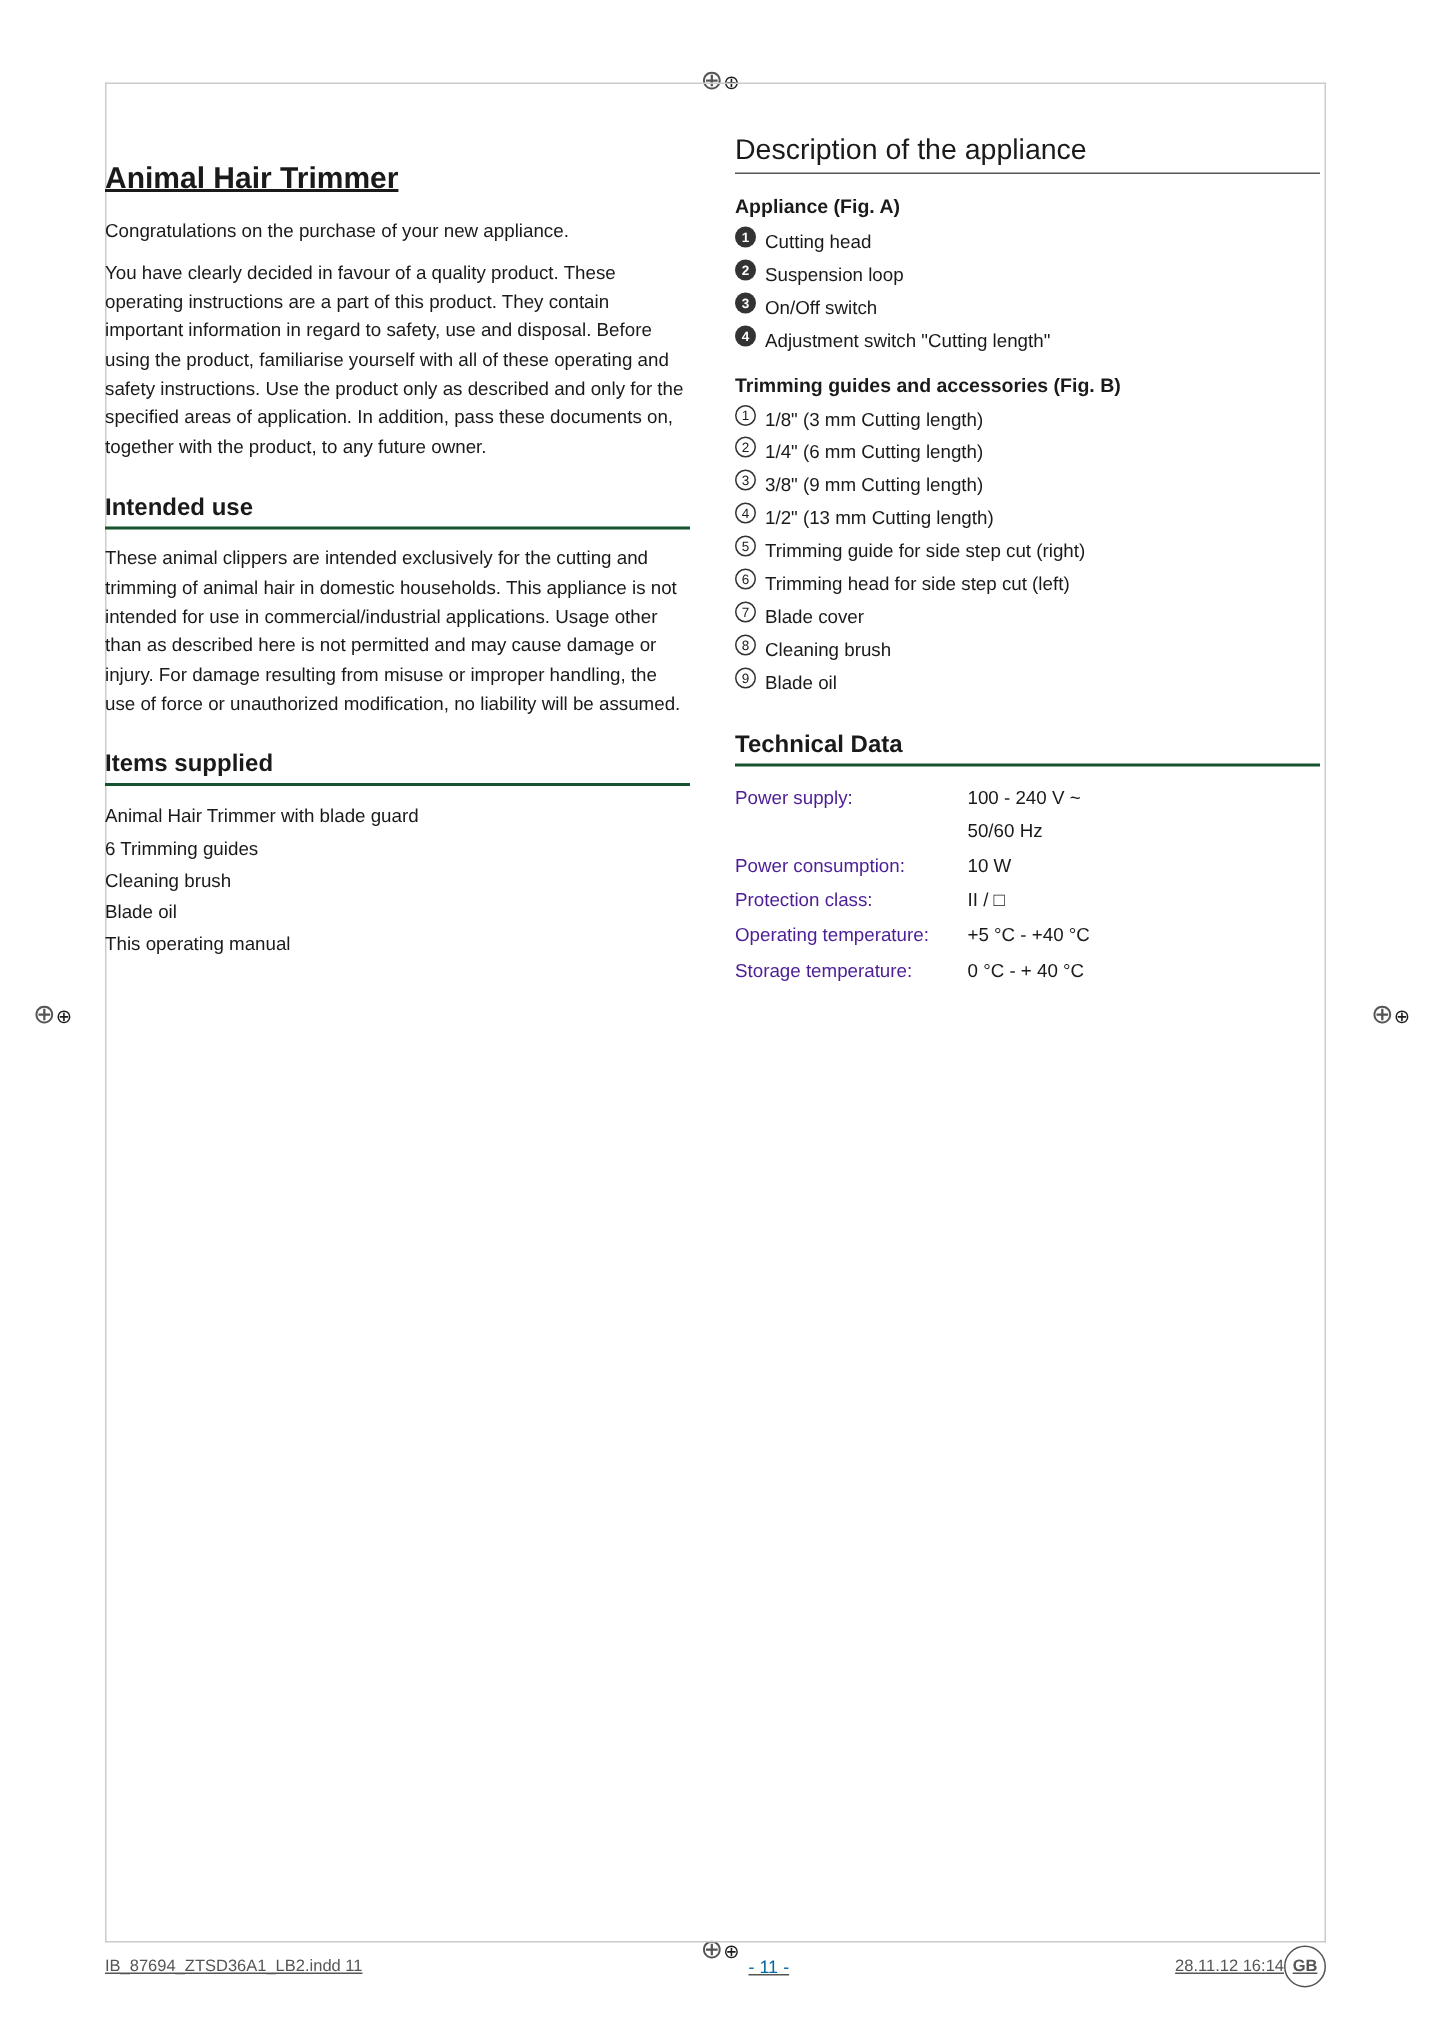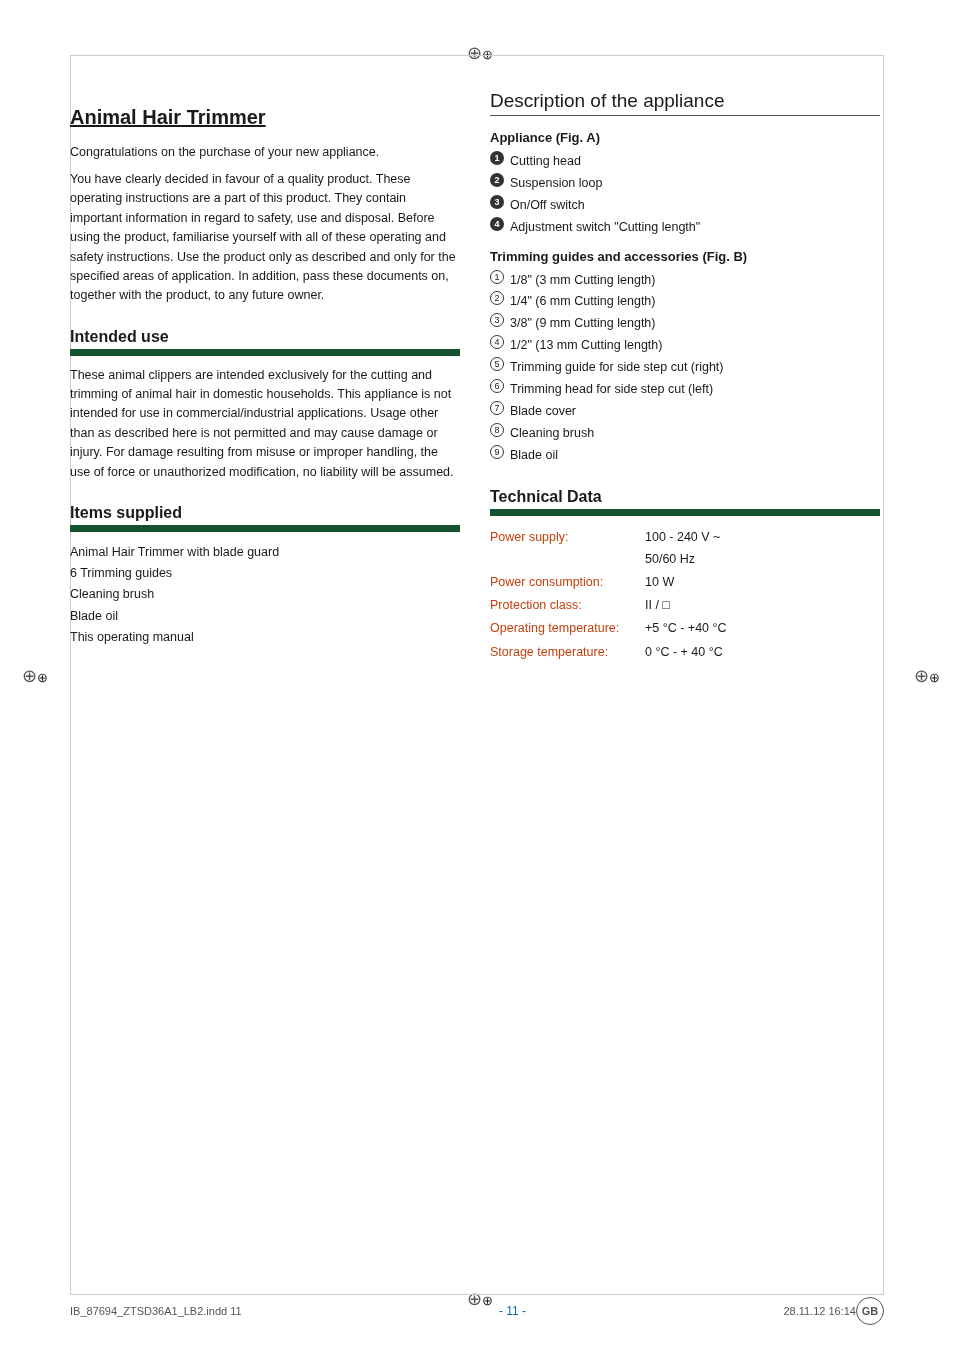--- a/index.html
+++ b/index.html
@@ -132,21 +132,21 @@
       margin-top: 10px;
     }
 
     .section {
       margin-bottom: 22px;
     }
 
     .section-title {
       font-size: 16px;
       font-weight: bold;
-      border-bottom: 7px solid #14532d;
+      border-bottom: 2px solid #14532d;
       padding-bottom: 3px;
       margin-bottom: 10px;
     }
 
     p {
       font-size: 12.5px;
       line-height: 1.55;
       margin-bottom: 8px;
     }
 
@@ -188,34 +188,35 @@
       border-collapse: collapse;
     }
 
     .tech-table td {
       vertical-align: top;
       padding: 1px 0;
     }
 
     .tech-table td:first-child {
       width: 155px;
-      color: #c2410c;
+      color: #4c1d95;
     }
 
     
     .footer {
       position: absolute;
       bottom: 25px;
       left: 70px;
       right: 70px;
       display: flex;
       justify-content: space-between;
       align-items: center;
       font-size: 11px;
       color: #555;
+      text-decoration: underline;
     }
 
     .footer-center {
       text-align: center;
     }
 
     .gb-badge {
       border: 1.5px solid #555;
       border-radius: 50%;
       width: 28px;

